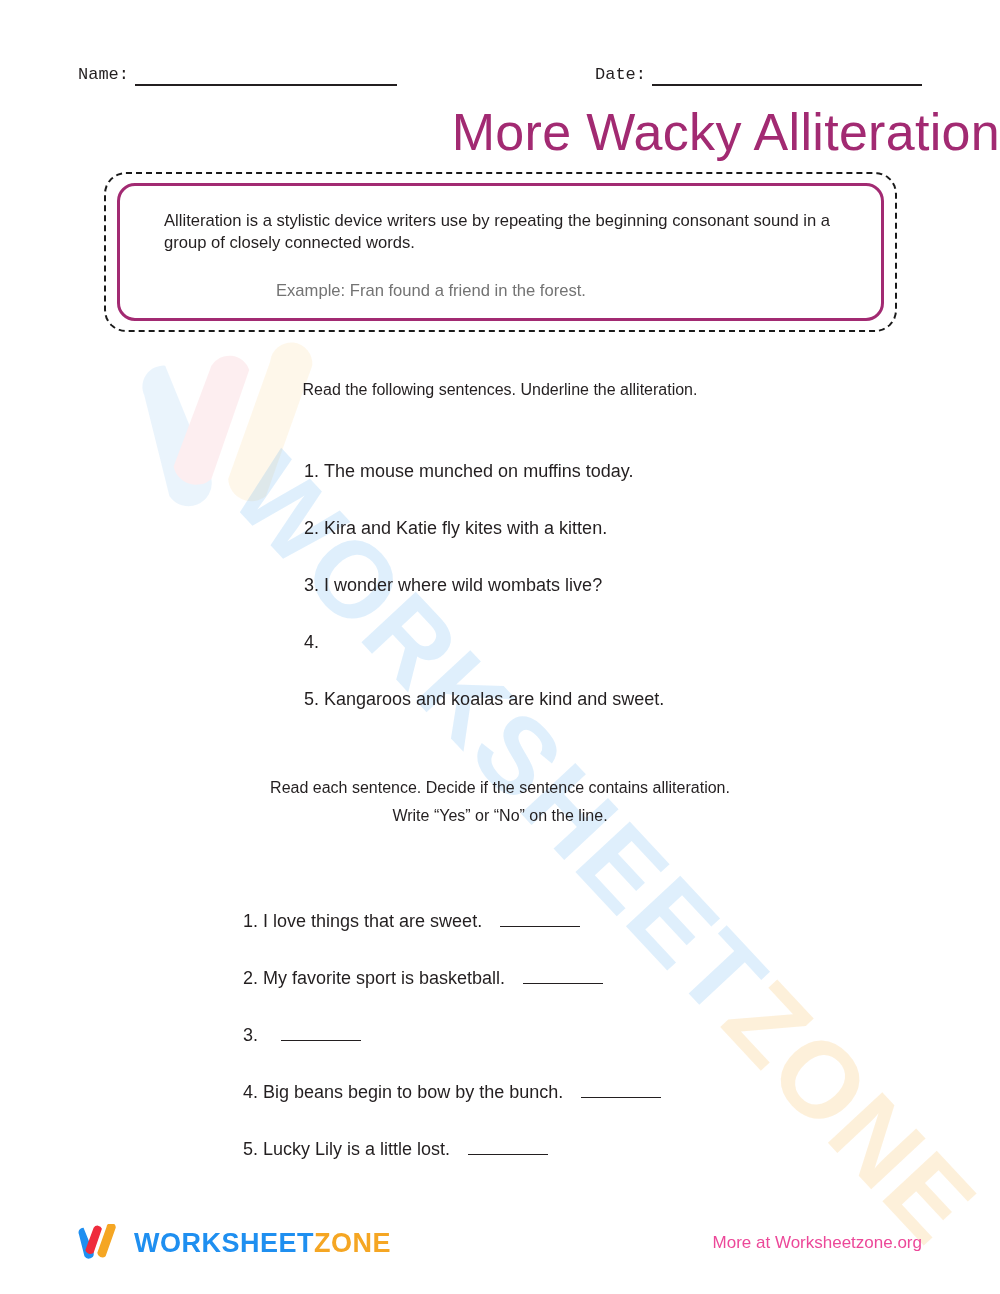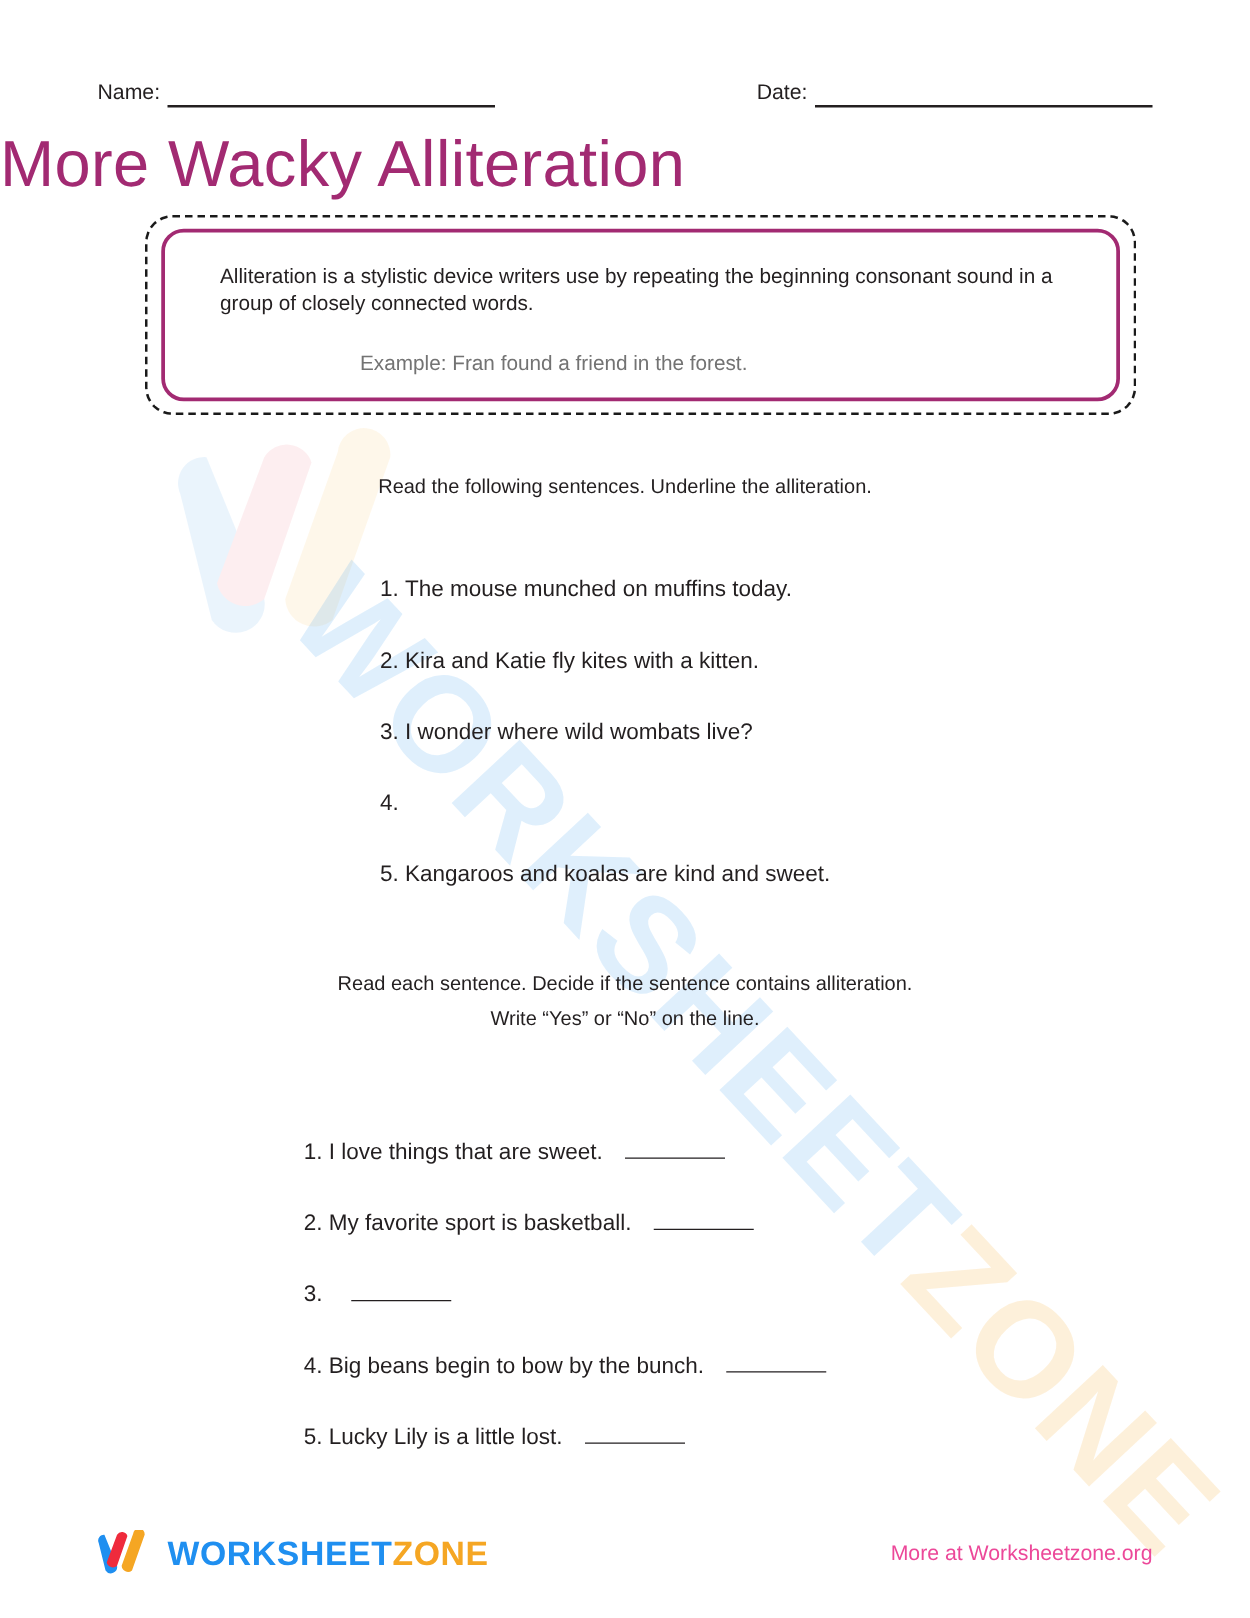--- a/index.html
+++ b/index.html
@@ -57,49 +57,50 @@
     display: flex;
     align-items: flex-end;
     z-index: 2;
   }
   .nd-group { display: flex; align-items: flex-end; }
   .nd-label {
     font-size: 17px;
     color: #231f20;
     padding-bottom: 2px;
     white-space: nowrap;
+    font-family: Liberation Mono, monospace;
   }
   .nd-rule {
     border-bottom: 2.2px solid #231f20;
     margin-left: 6px;
     height: 1px;
   }
   #name-rule { width: 262px; }
   #date-rule { width: 270px; }
   .nd-spacer { flex: 1; }
 
   
   #title {
     position: absolute;
     top: 100px;
     left: 0;
     width: 100%;
-    text-align: left;
+    text-align: right;
     font-size: 52px;
     line-height: 64px;
     font-weight: normal;
     color: #a22a72;
     z-index: 2;
     letter-spacing: .3px;
   }
 
   
   #definition-box {
     position: absolute;
-    left: 116px;
+    left: 104px;
     top: 172px;
     width: 793px;
     height: 160px;
     border: 2.4px dashed #1a1a1a;
     border-radius: 22px;
     z-index: 2;
     background: transparent;
   }
   #definition-inner {
     position: absolute;

